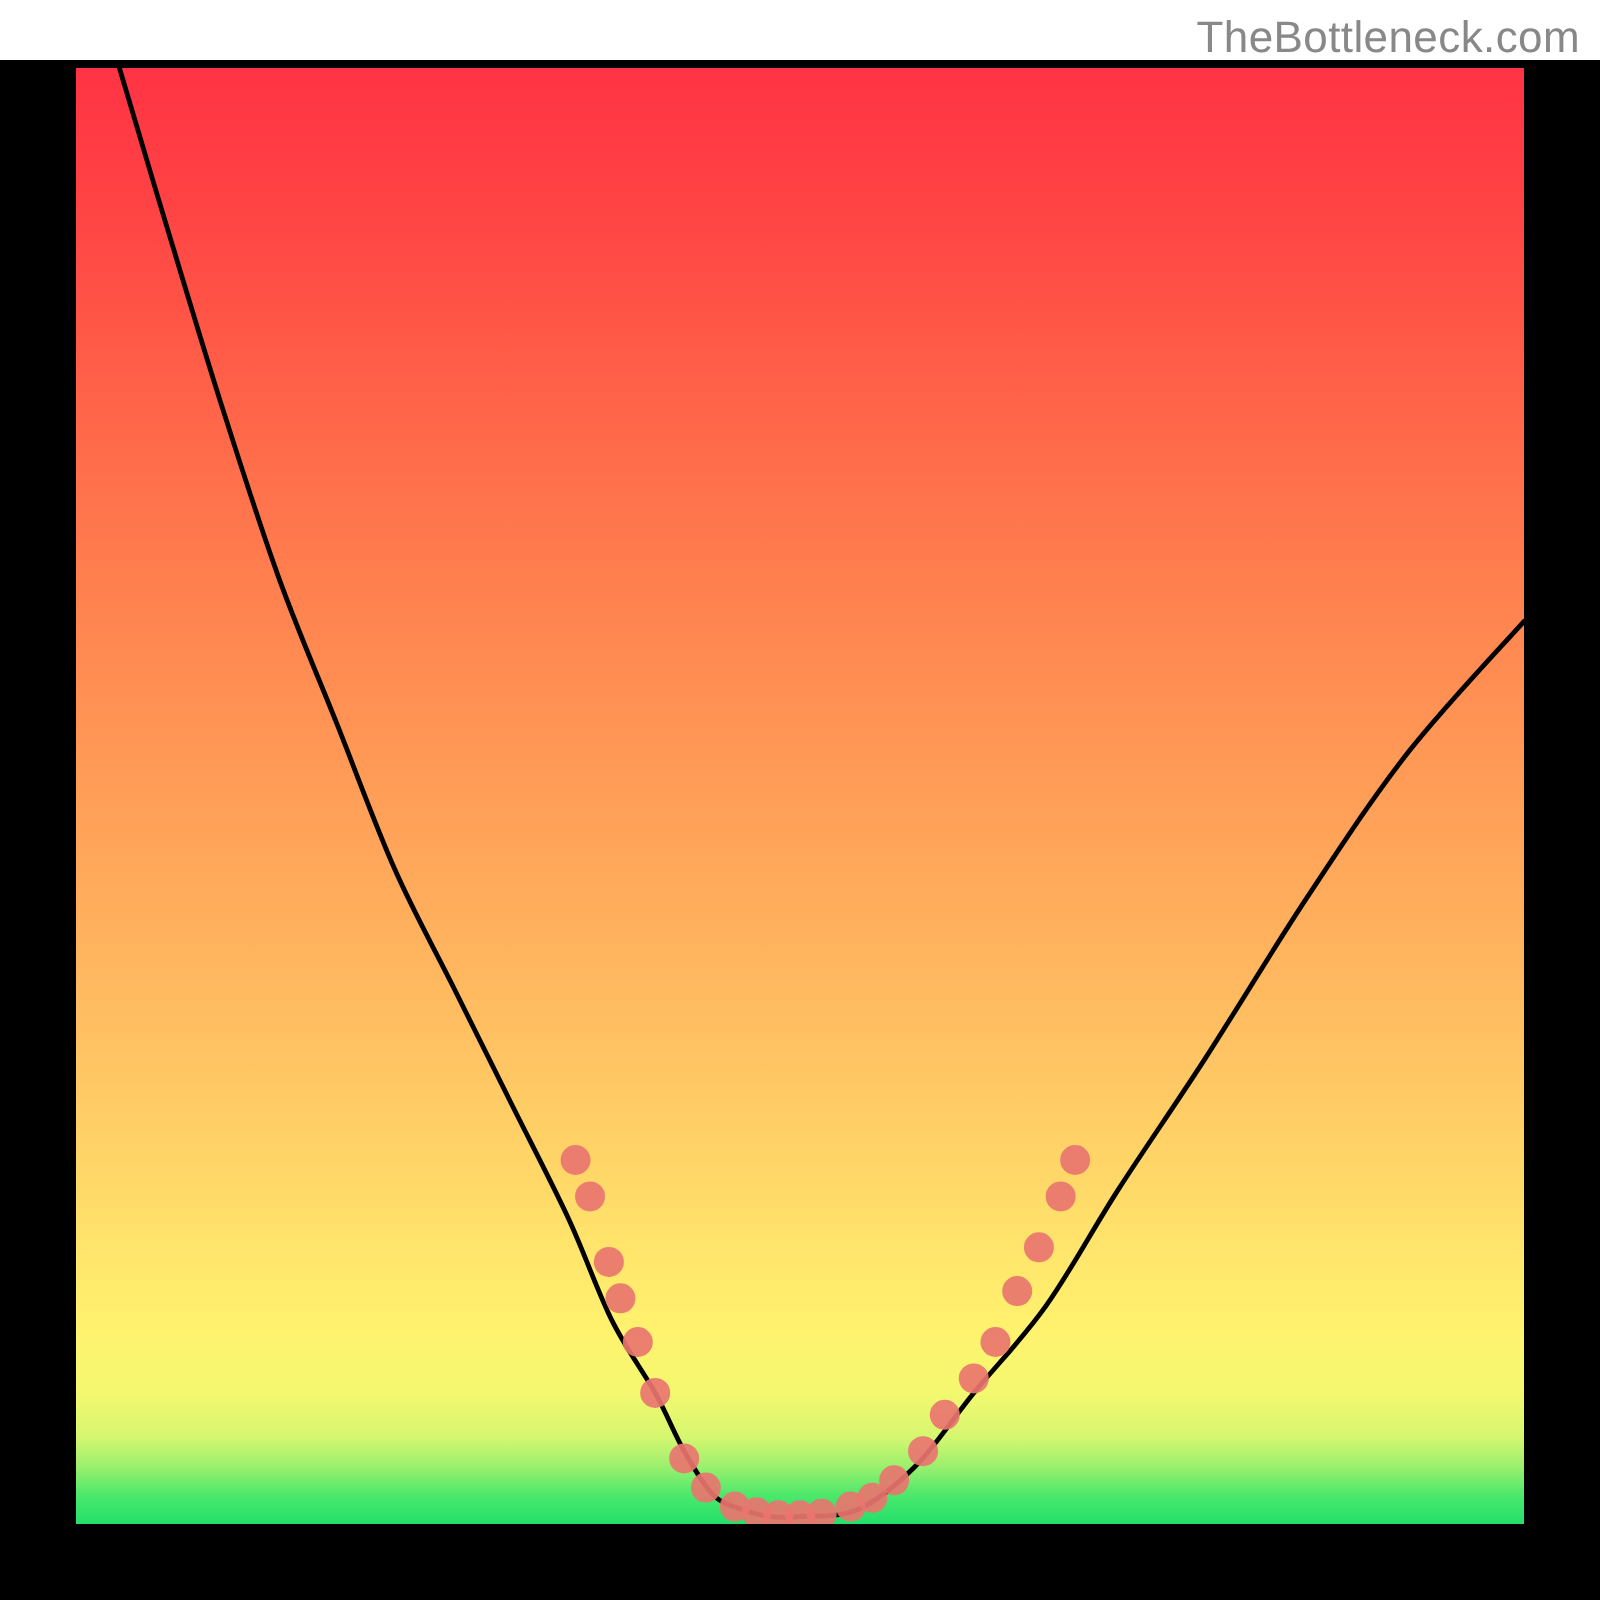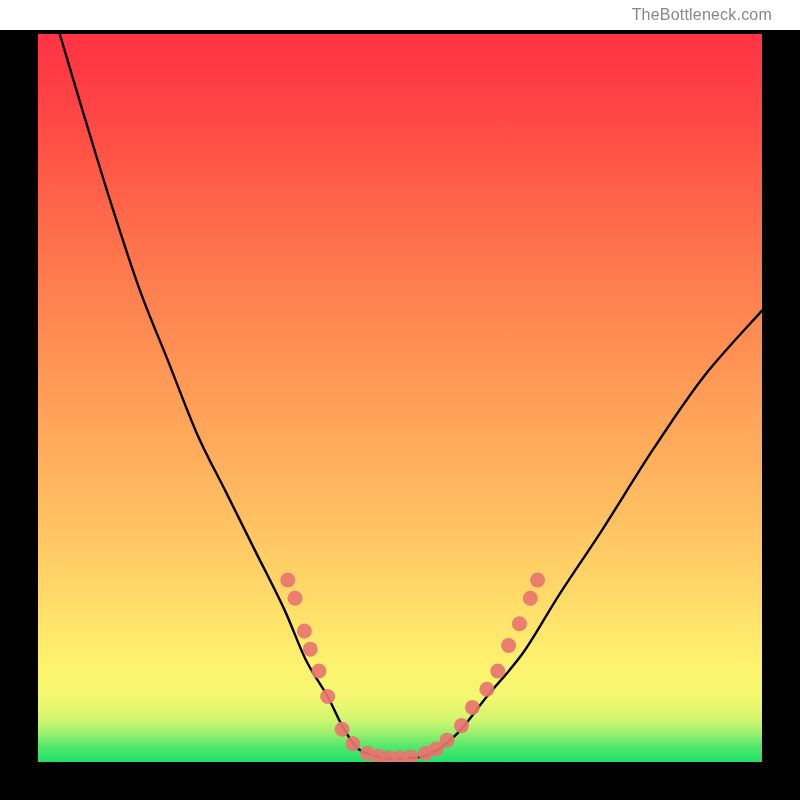--- a/index.html
+++ b/index.html
@@ -1,22 +1,22 @@
 <!DOCTYPE html>
 <html><head>
 <meta charset="utf-8">
 <style>
   * { margin: 0; padding: 0; box-sizing: border-box; }
   html, body { width: 800px; height: 800px; overflow: hidden; background: #fff; }
   .watermark {
     position: absolute;
     top: 6px;
-    right: 28px;
+    right: 10px;
     font-family: Arial, Helvetica, sans-serif;
-    font-size: 16px;
+    font-size: 22px;
     color: #888;
     font-weight: 500;
     letter-spacing: 0.2px;
     z-index: 10;
   }
   .frame {
     position: absolute;
     left: 0;
     top: 30px;
     width: 800px;

